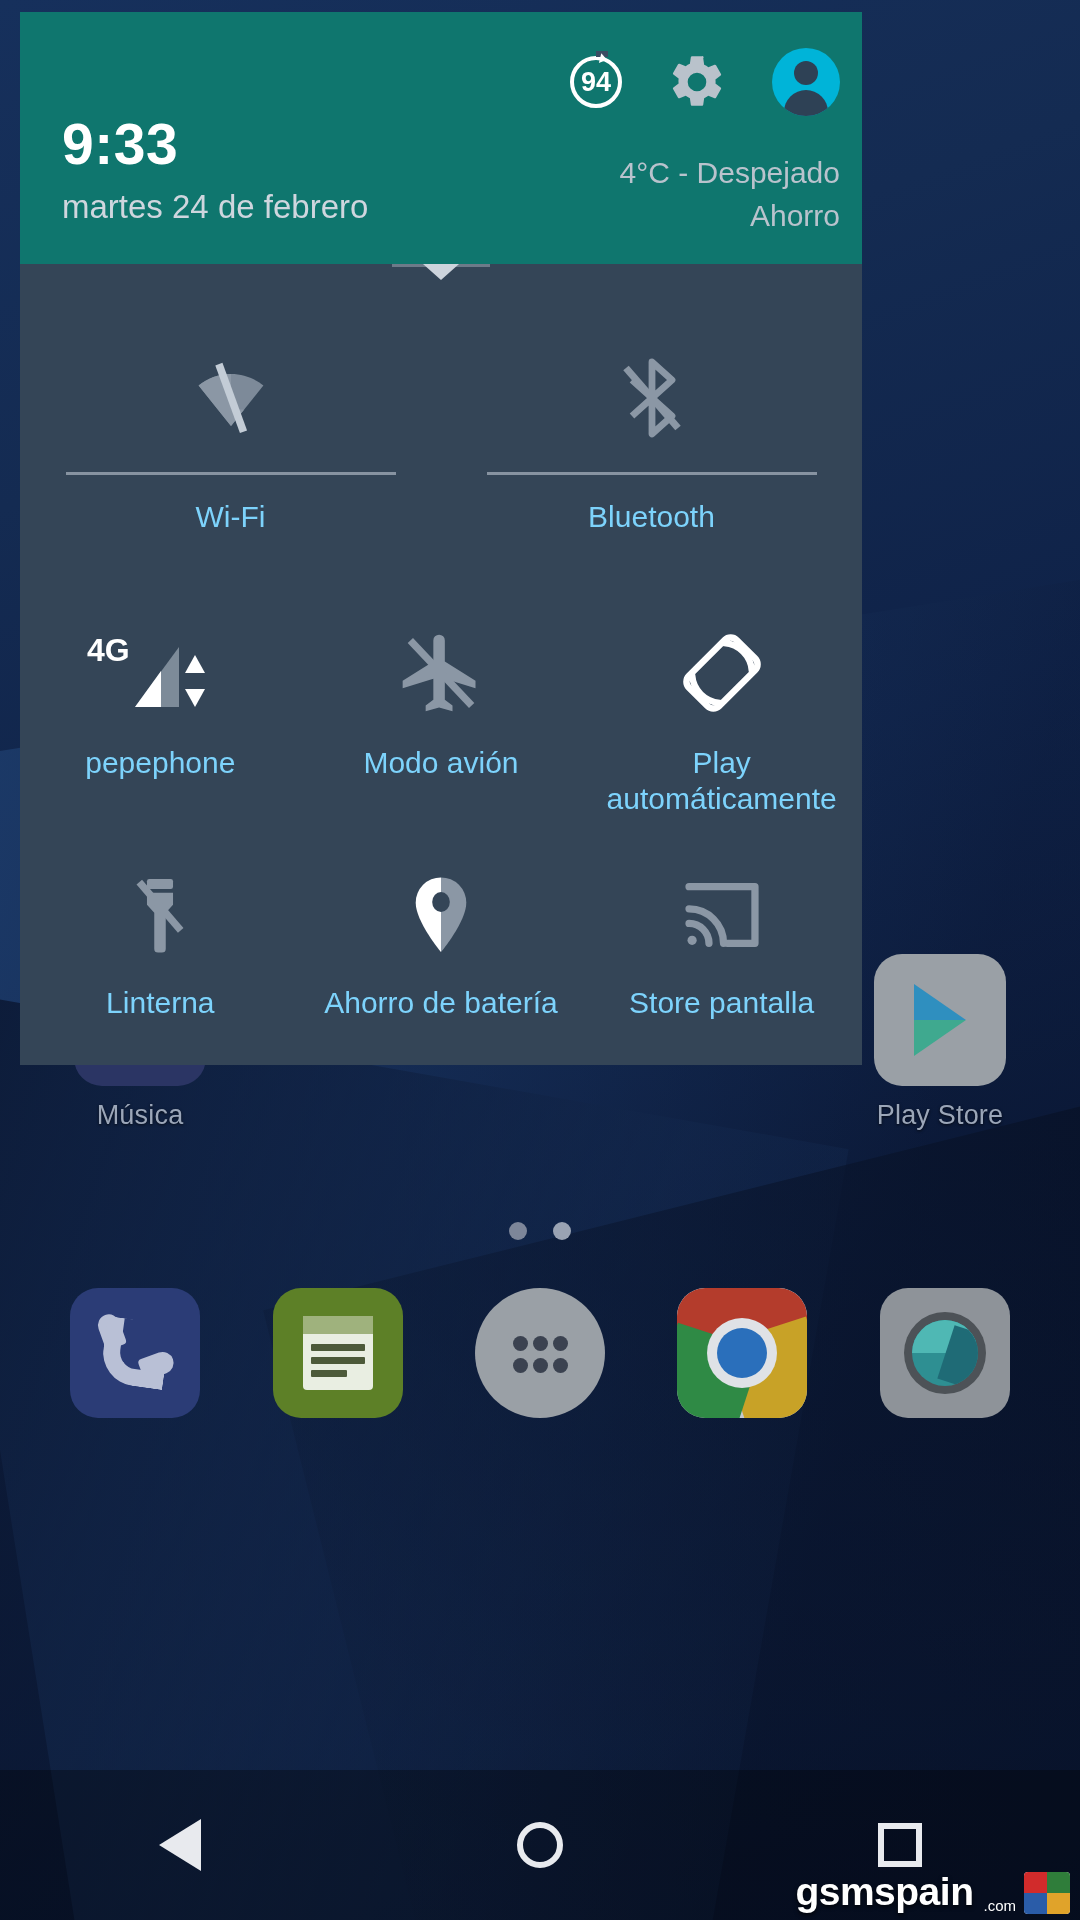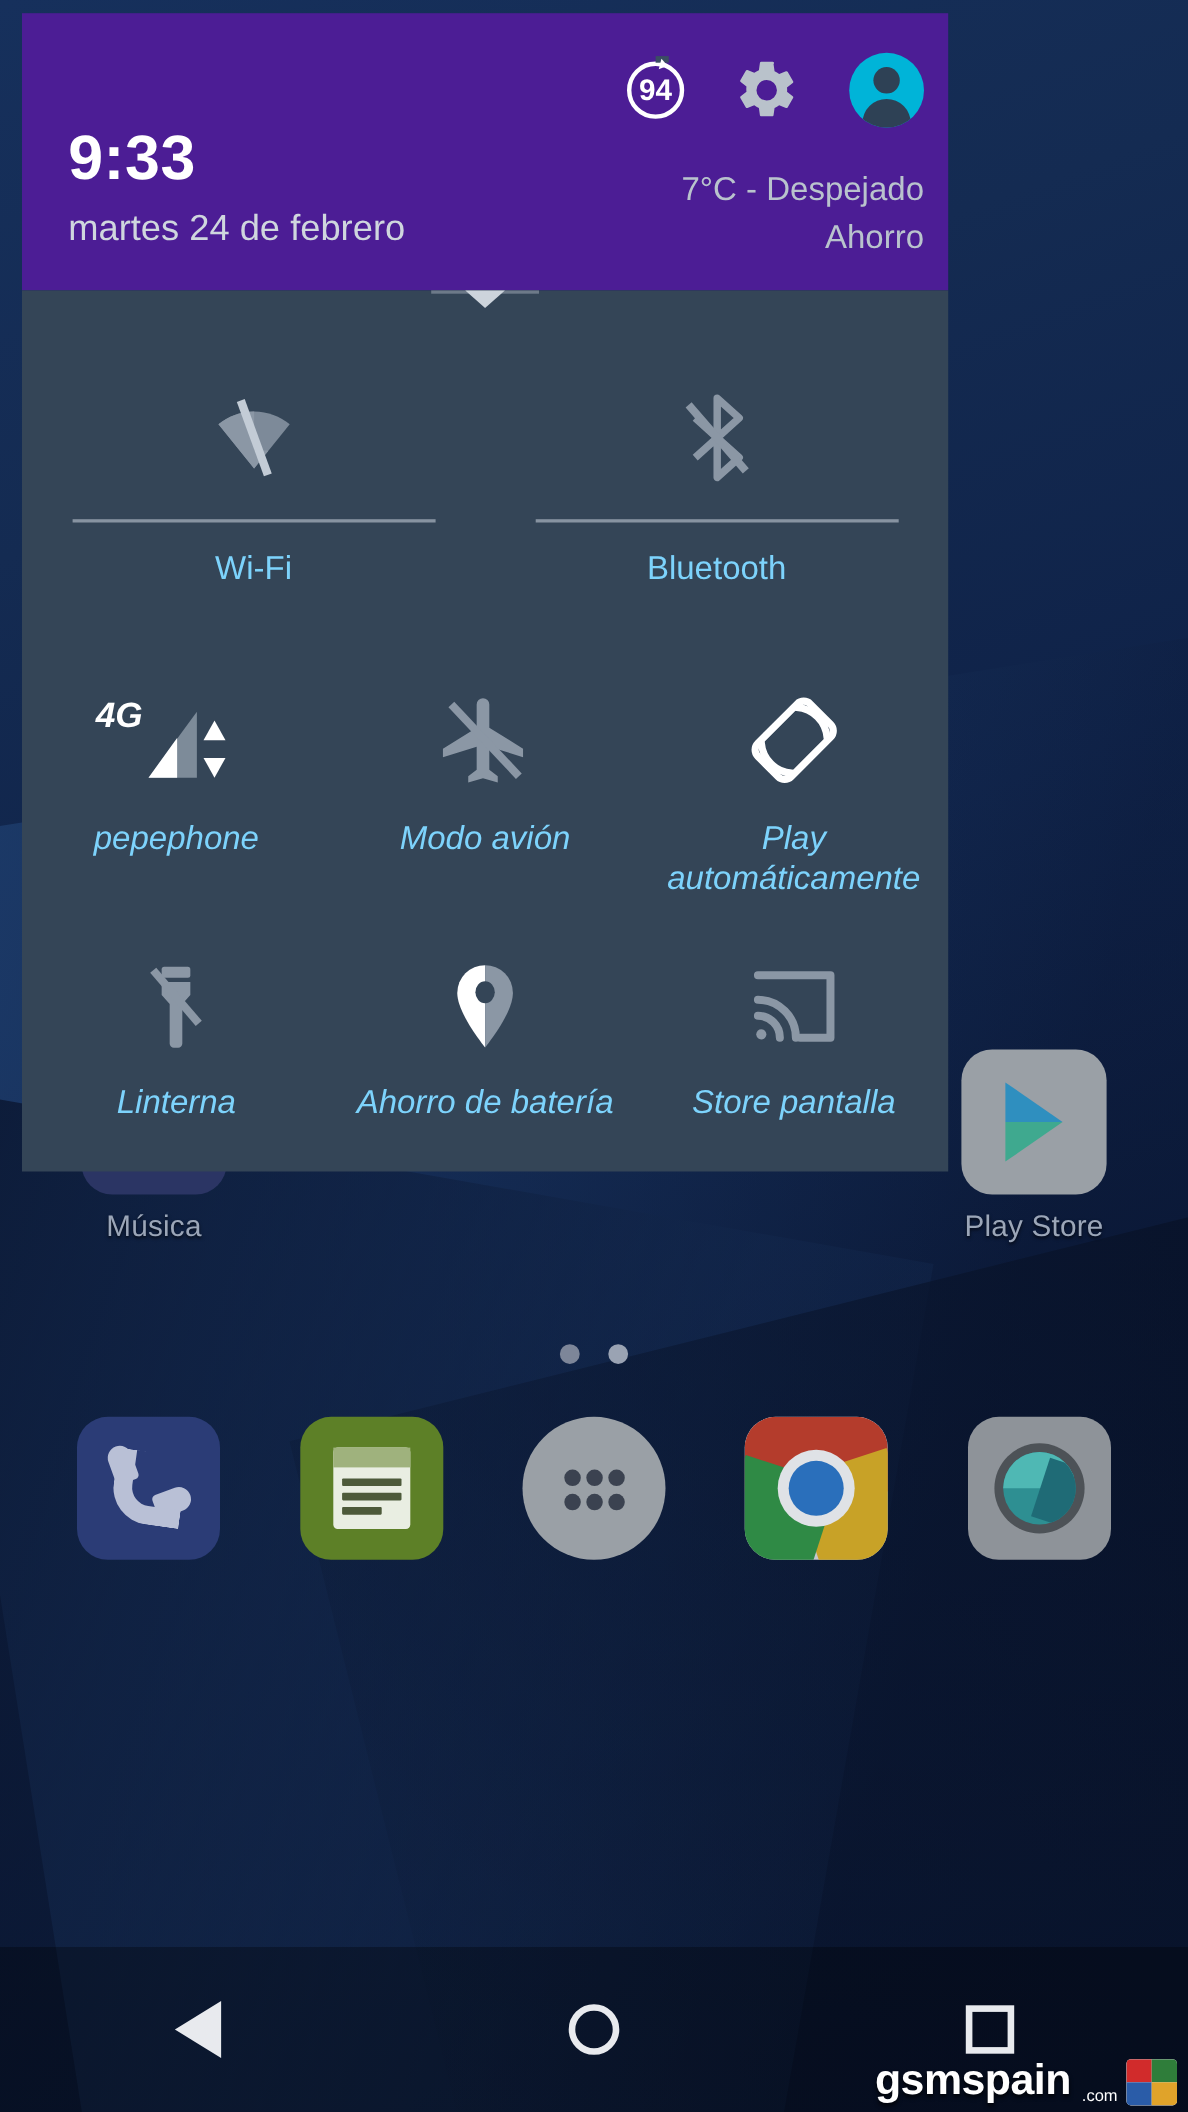--- a/index.html
+++ b/index.html
@@ -197,21 +197,21 @@
   #watermark .wm-logo .q1{ position:absolute; left:0; top:0; width:23px;height:21px;background:#d12b2b; }
   #watermark .wm-logo .q2{ position:absolute; left:23px; top:0; width:23px;height:21px;background:#2f7d3a; }
   #watermark .wm-logo .q3{ position:absolute; left:0; top:21px; width:23px;height:21px;background:#2a5ca8; }
   #watermark .wm-logo .q4{ position:absolute; left:23px; top:21px; width:23px;height:21px;background:#e0a32a; }
 
   
   #qs-panel{
     position:absolute; left:20px; top:12px; width:842px;
   }
   #qs-header{
-    background:#4c1d95;
+    background:#0f766e;
     padding:0;
     position:relative;
     height:252px;
     border-radius:0;
   }
   #qs-status-icons{
     position:absolute; right:22px; top:36px;
     display:flex; align-items:center; gap:44px;
   }
   .battery-chip{
@@ -268,21 +268,21 @@
     border-left:18px solid transparent;border-right:18px solid transparent;
     border-top:16px solid #cdd4dc;
   }
   #qs-caret-line{
     position:absolute; left:50%; top:0; transform:translateX(-50%);
     width:98px; height:3px; background:#6d7a89;
   }
 
   .tile-row{ display:flex; }
   .tile-row.two .tile{ width:50%; }
-  .tile-row.three .tile{ width:33.3333%;font-style:italic; }
+  .tile-row.three .tile{ width:33.3333%; }
   .tile{
     display:flex; flex-direction:column; align-items:center;
     text-align:center;
   }
   .tile-label{
     font-size:30px; color:#7dd3fc; line-height:1.2;
   }
 
   
   #row1{ padding-top:86px; }
@@ -392,21 +392,21 @@
       <div class="avatar-icon">
         <div class="head"></div>
         <div class="body"></div>
       </div>
     </div>
 
     <div id="qs-clock">9:33</div>
     <div id="qs-date">martes 24 de febrero</div>
 
     <div id="qs-weather">
-      <div>7°C - Despejado</div>
+      <div>4°C - Despejado</div>
       <div>Ahorro</div>
     </div>
   </div>
 
   <div id="qs-tiles">
     <div id="qs-caret-line"></div>
     <div id="qs-caret"></div>
 
     <div class="tile-row two" id="row1">
       <div class="tile">

